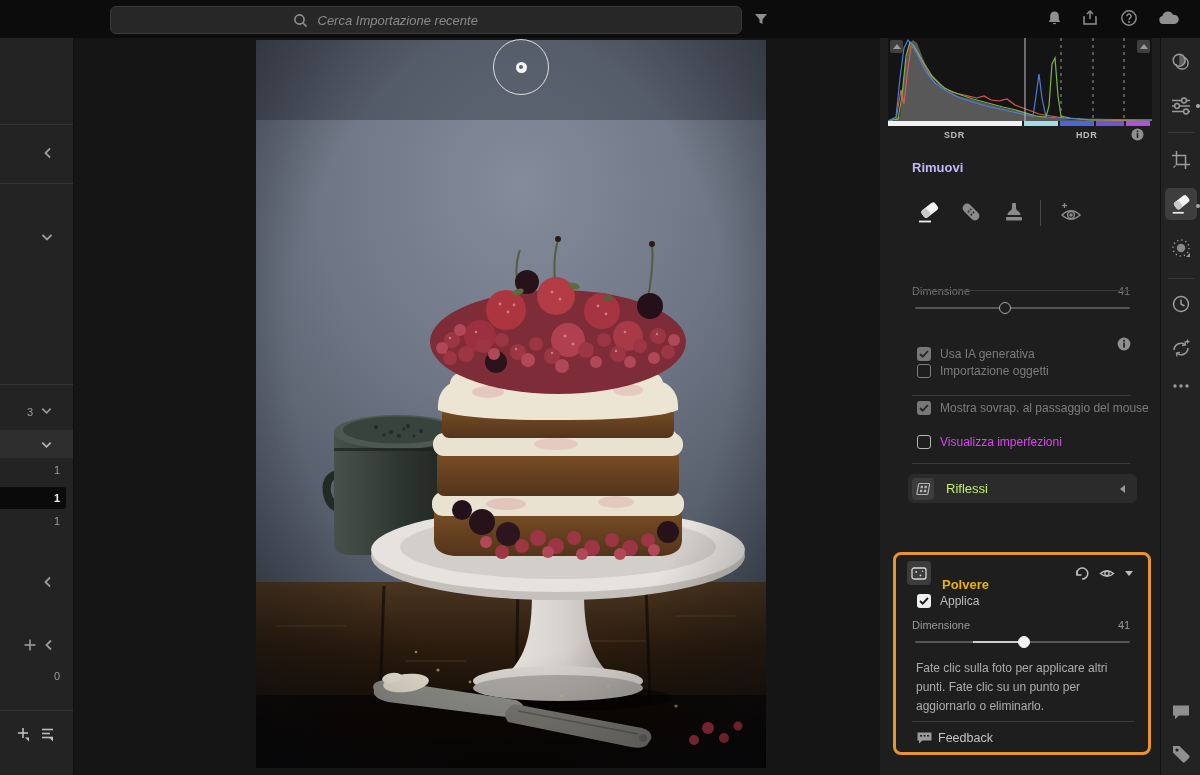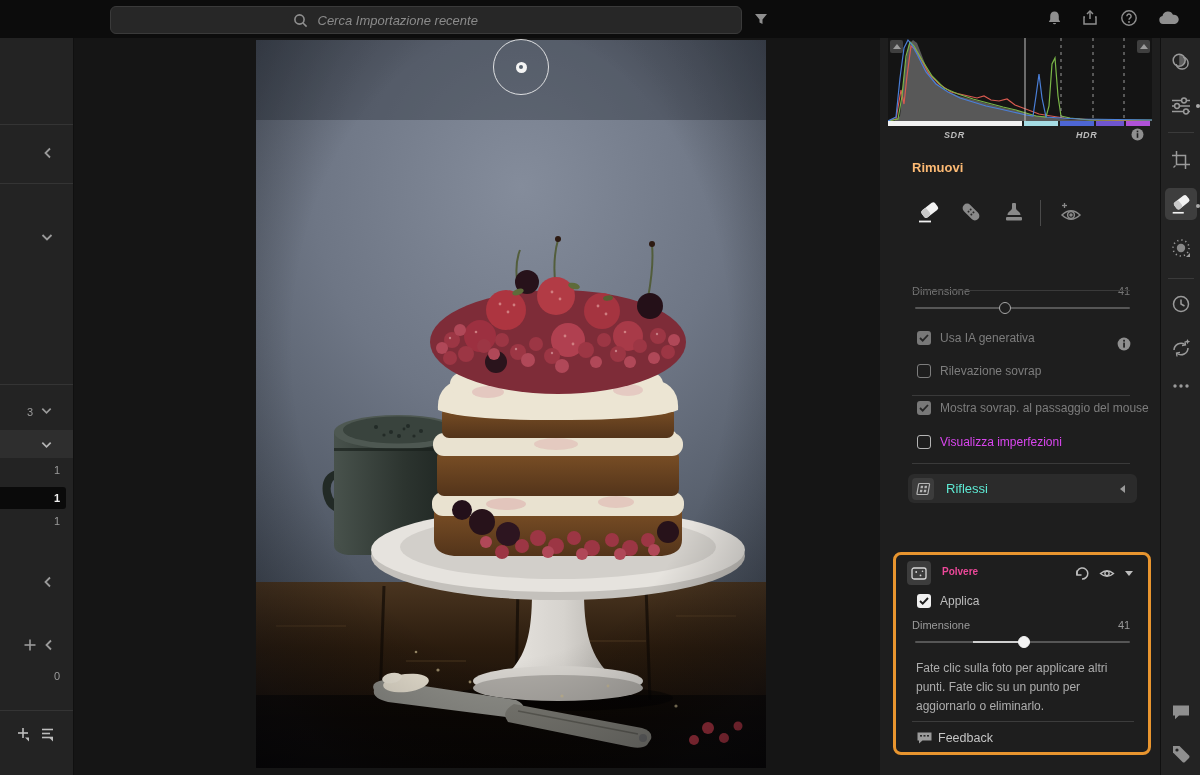--- a/index.html
+++ b/index.html
@@ -27,55 +27,55 @@
   .canvas{position:absolute;left:74px;top:38px;width:806px;height:737px;background:#151515;}
   .photo{position:absolute;left:182px;top:2px;width:510px;height:728px;background:#333;}
   .brush{position:absolute;left:419px;top:1px;width:56px;height:56px;border:1.5px solid rgba(245,245,245,.85);
          border-radius:50%;box-sizing:border-box;}
   .brush .dot{position:absolute;left:50%;top:50%;width:11px;height:11px;margin:-5.5px 0 0 -5.5px;background:#f4f4f4;
          border-radius:50%;}
   .brush .dot::after{content:"";position:absolute;left:3.5px;top:3.5px;width:4px;height:4px;background:#55606c;border-radius:50%;}
 
   
   .panel{position:absolute;left:880px;top:38px;width:280px;height:737px;background:#1e1e1e;}
-  .p-title{position:absolute;left:32px;font-size:13px;font-weight:700;color:#fdba74;}
+  .p-title{position:absolute;left:32px;font-size:13px;font-weight:700;color:#c4b5fd;}
   .p-div{position:absolute;left:32px;width:218px;height:1px;background:#3a3a3a;}
   .dimrow{font-size:11px;color:#757575;}
   .slider{position:absolute;height:2px;background:#565656;border-radius:1px;}
   .knob{position:absolute;top:-5px;width:12px;height:12px;border-radius:50%;box-sizing:border-box;}
   .knob.hollow{background:#1e1e1e;border:1.5px solid #a8a8a8;}
   .knob.solid{background:#f2f2f2;border:1.5px solid #f2f2f2;}
   .checkrow{position:absolute;left:37px;display:flex;align-items:center;gap:9px;height:16px;}
   .cb{width:14px;height:14px;border-radius:3px;box-sizing:border-box;display:flex;align-items:center;justify-content:center;flex:none;}
   .cb.unchecked{border:1.5px solid #7d7d7d;background:transparent;}
   .cb.checked-dim{background:#787878;}
   .cb.checked-bright{background:#f0f0f0;}
   .cb-label{font-size:12px;color:#7d7d7d;white-space:nowrap;}
   .cb-label.bright{color:#d946ef;}
   .pill{position:absolute;left:28px;width:229px;height:29px;background:#2b2b2b;border-radius:6px;
         display:flex;align-items:center;}
   .pill .tile{width:22px;height:22px;background:#3c3c3c;border-radius:4px;margin-left:4px;
         display:flex;align-items:center;justify-content:center;flex:none;}
-  .pill .lbl{font-size:13px;color:#5eead4;margin-left:12px;flex:1;}
+  .pill .lbl{font-size:13px;color:#bef264;margin-left:12px;flex:1;}
   .caret-left{width:0;height:0;border-top:4px solid transparent;border-bottom:4px solid transparent;
         border-right:5px solid #9a9a9a;margin-right:12px;}
   .caret-down{width:0;height:0;border-left:4.5px solid transparent;border-right:4.5px solid transparent;
         border-top:5px solid #bdbdbd;}
 
   
   .dust{position:absolute;left:13px;top:514px;width:258px;height:203px;box-sizing:border-box;
         border:3px solid #E8952F;border-radius:8px;background:#1e1e1e;}
   .dust-hint{position:absolute;left:20px;top:104px;width:214px;font-size:12px;line-height:19px;color:#adadad;}
 
   
   .hist{position:absolute;left:8px;top:0;width:264px;}
   .strip{position:absolute;top:83px;left:0;width:264px;height:5px;display:flex;gap:2px;}
   .strip div{height:5px;}
   .histlabels{position:absolute;top:90px;left:0;width:264px;height:14px;font-size:9px;font-weight:700;
-        letter-spacing:.6px;color:#bcbcbc;font-style:italic;}
+        letter-spacing:.6px;color:#bcbcbc;}
   .corner-btn{position:absolute;width:13px;height:13px;background:rgba(70,70,70,.85);border-radius:2px;
         display:flex;align-items:center;justify-content:center;}
 
   
   .right-rail{position:absolute;left:1160px;top:38px;width:40px;height:737px;background:#232323;border-left:1px solid #101010;}
   .rr-ico{position:absolute;left:50%;transform:translateX(-50%);width:32px;height:32px;border-radius:5px;
         display:flex;align-items:center;justify-content:center;}
   .rr-ico.active{background:#3e3e3e;}
   .rr-div{position:absolute;left:7px;width:26px;height:1px;background:#3a3a3a;}
   .rr-dot{position:absolute;right:1px;width:4px;height:4px;border-radius:50%;background:#aaa;}
@@ -548,39 +548,39 @@
     </div>
 
     <div class="abs dimrow" style="left:32px;top:247px">Dimensione</div>
     <div class="abs dimrow" style="left:238px;top:247px">41</div>
     <div class="slider" style="left:35px;top:231px;width:215px;top:269px">
       <span class="knob hollow" style="left:84px"></span>
     </div>
 
     <div class="p-div" style="top:252px"></div>
 
-    <div class="checkrow" style="top:292px">
+    <div class="checkrow" style="top:308px">
       <span class="cb checked-dim">
         <svg width="10" height="8" viewBox="0 0 10 8">
             <path d="M1,4 L3.7,6.6 L9,1" fill="none" stroke="#262626" stroke-width="1.8"></path>
           </svg>
       </span>
       <span class="cb-label">Usa IA generativa</span>
     </div>
     <span class="abs" style="left:237px;top:299px">
       <svg width="14" height="14" viewBox="0 0 14 14">
           <circle cx="7" cy="7" r="6.4" fill="#8f8f8f"></circle>
           <rect x="6.2" y="5.6" width="1.7" height="5" fill="#1e1e1e"></rect>
           <rect x="6.2" y="2.8" width="1.7" height="1.8" fill="#1e1e1e"></rect>
         </svg>
     </span>
 
     <div class="checkrow" style="top:325px">
       <span class="cb unchecked"></span>
-      <span class="cb-label">Rilevazione sovrap</span>
+      <span class="cb-label">Importazione oggetti</span>
     </div>
 
     <div class="p-div" style="top:357px"></div>
 
     <div class="checkrow" style="top:362px">
       <span class="cb checked-dim">
         <svg width="10" height="8" viewBox="0 0 10 8">
             <path d="M1,4 L3.7,6.6 L9,1" fill="none" stroke="#262626" stroke-width="1.8"></path>
           </svg>
       </span>
@@ -631,21 +631,21 @@
       <div class="abs" style="left:11px;top:6px;width:24px;height:24px;background:#3c3c3c;border-radius:4px;display:flex;align-items:center;justify-content:center">
         <svg width="16" height="13" viewBox="0 0 16 13">
             <rect x="1" y="1" width="14" height="11" rx="2" fill="none" stroke="#d8d8d8" stroke-width="1.3"></rect>
             <g fill="#d8d8d8">
               <circle cx="5.2" cy="5" r="0.9"></circle>
               <circle cx="9.5" cy="8.4" r="0.9"></circle>
               <circle cx="11.5" cy="4.2" r="0.8"></circle>
             </g>
           </svg>
       </div>
-      <span class="abs" style="left:46px;top:11px;font-size:10px;font-weight:700;color:#ec4899">Polvere</span>
+      <span class="abs" style="left:46px;top:22px;font-size:13px;font-weight:700;color:#eab308">Polvere</span>
       <span class="abs" style="left:178px;top:11px">
         <svg width="16" height="15" viewBox="0 0 16 15" fill="none" stroke="#bdbdbd" stroke-width="1.5">
             <path d="M3,9 A5.5,5.5 0 1 1 8,13"></path>
             <path d="M3,4.5 L3,9 L7.5,9"></path>
           </svg>
       </span>
       <span class="abs" style="left:203px;top:12px">
         <svg width="16" height="13" viewBox="0 0 16 13" fill="none" stroke="#bdbdbd" stroke-width="1.4">
             <path d="M1.5,6.5 Q8,0.8 14.5,6.5 Q8,12.2 1.5,6.5 Z"></path>
             <circle cx="8" cy="6.5" r="2.1"></circle>

